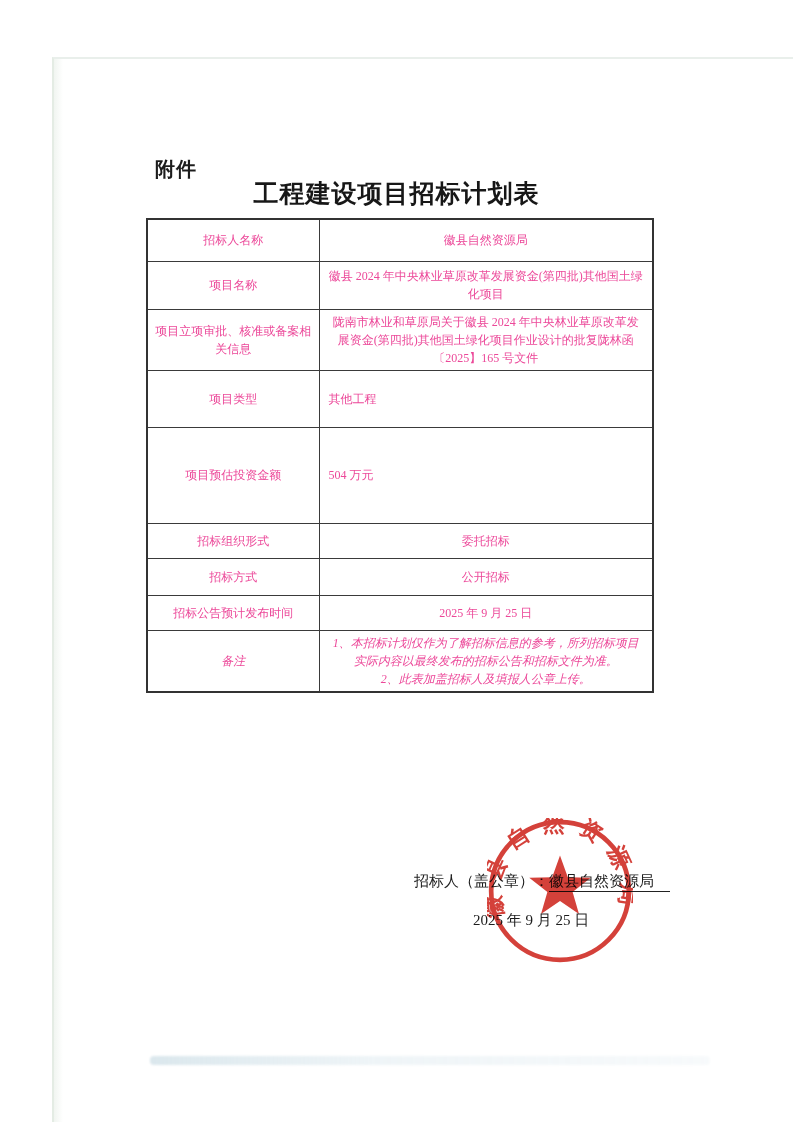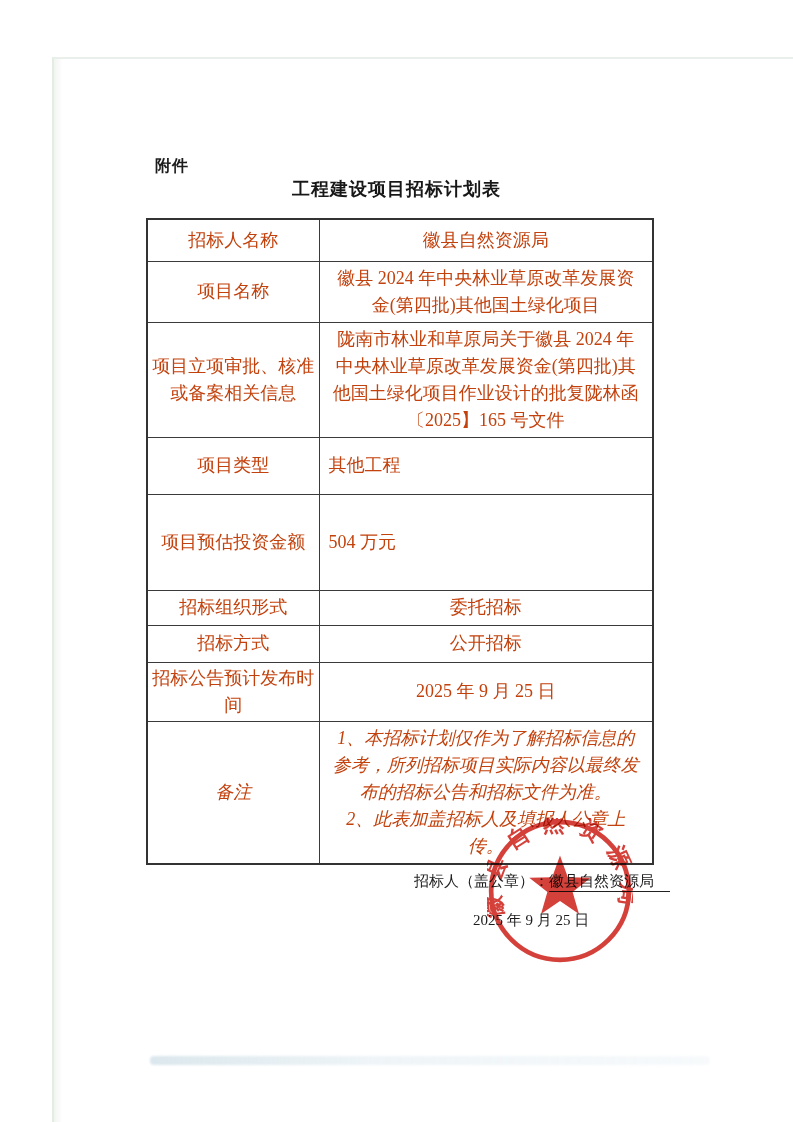--- a/index.html
+++ b/index.html
@@ -25,42 +25,42 @@
   }
   .paper-edge::before {
     content: "";
     position: absolute;
     left: 0; top: 0; bottom: 0; width: 9px;
     background: linear-gradient(90deg, rgba(203,219,203,0.28), rgba(203,219,203,0));
   }
   .attachment {
     position: absolute;
     left: 155px; top: 156px;
-    font-size: 16px;
+    font-size: 20px;
     font-weight: 700;
     letter-spacing: 1px;
   }
   .title {
     position: absolute;
     left: 0; right: 0; top: 177px;
     text-align: center;
-    font-size: 18px;
+    font-size: 25px;
     font-weight: 700;
     letter-spacing: 1px;
     color: #171717;
   }
   table.plan-table {
     position: absolute;
     left: 146px; top: 218px;
     width: 506px;
     border-collapse: collapse;
     table-layout: fixed;
-    font-size: 18px;
+    font-size: 12px;
     line-height: 1.5;
-    color: #c2410c;
+    color: #ec4899;
   }
   .plan-table td {
     border: 1px solid #3a3a3a;
     vertical-align: middle;
   }
   .plan-table { border: 2px solid #333; }
   .label-cell {
     width: 172px;
     text-align: center;
     padding: 2px 3px;

